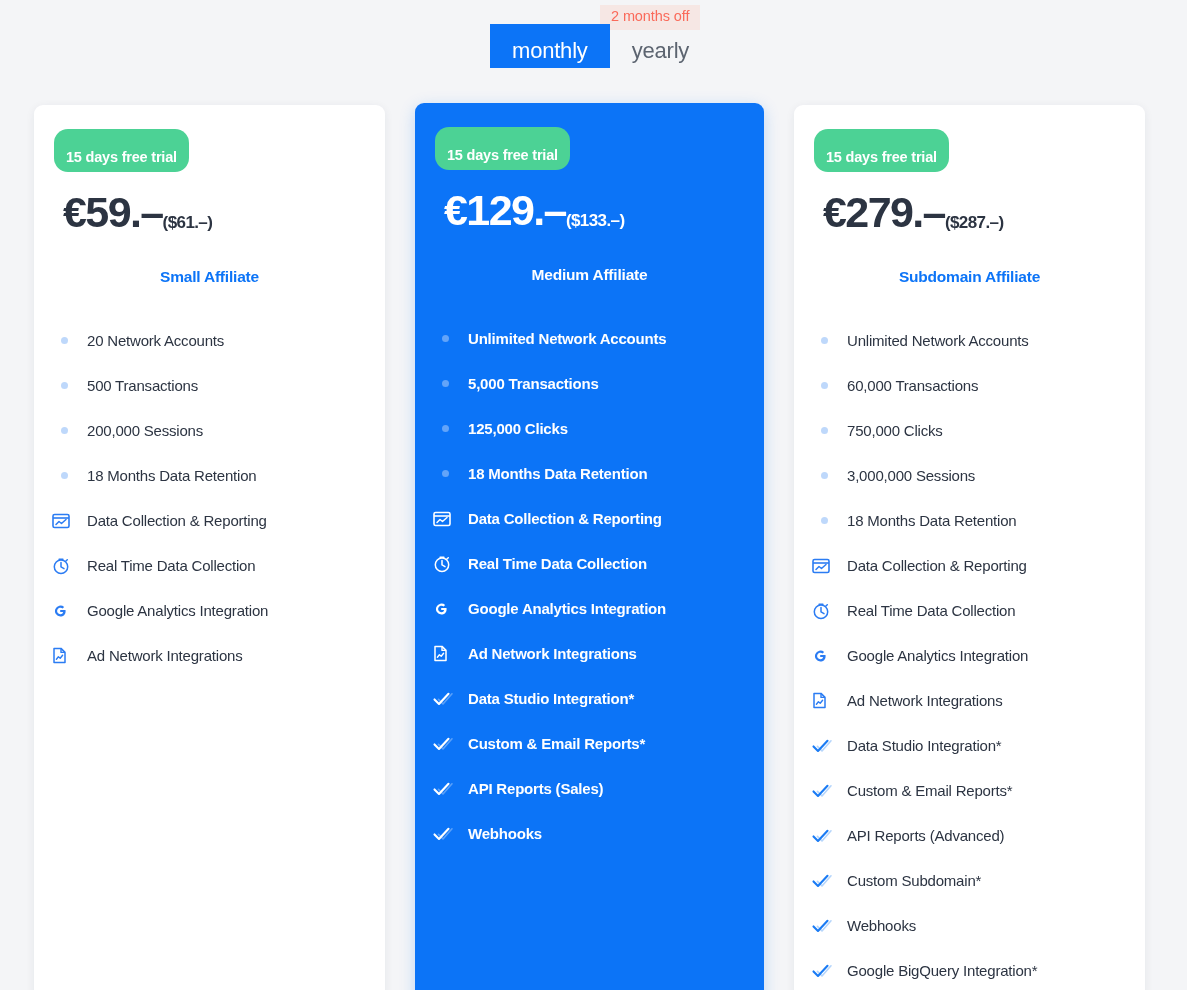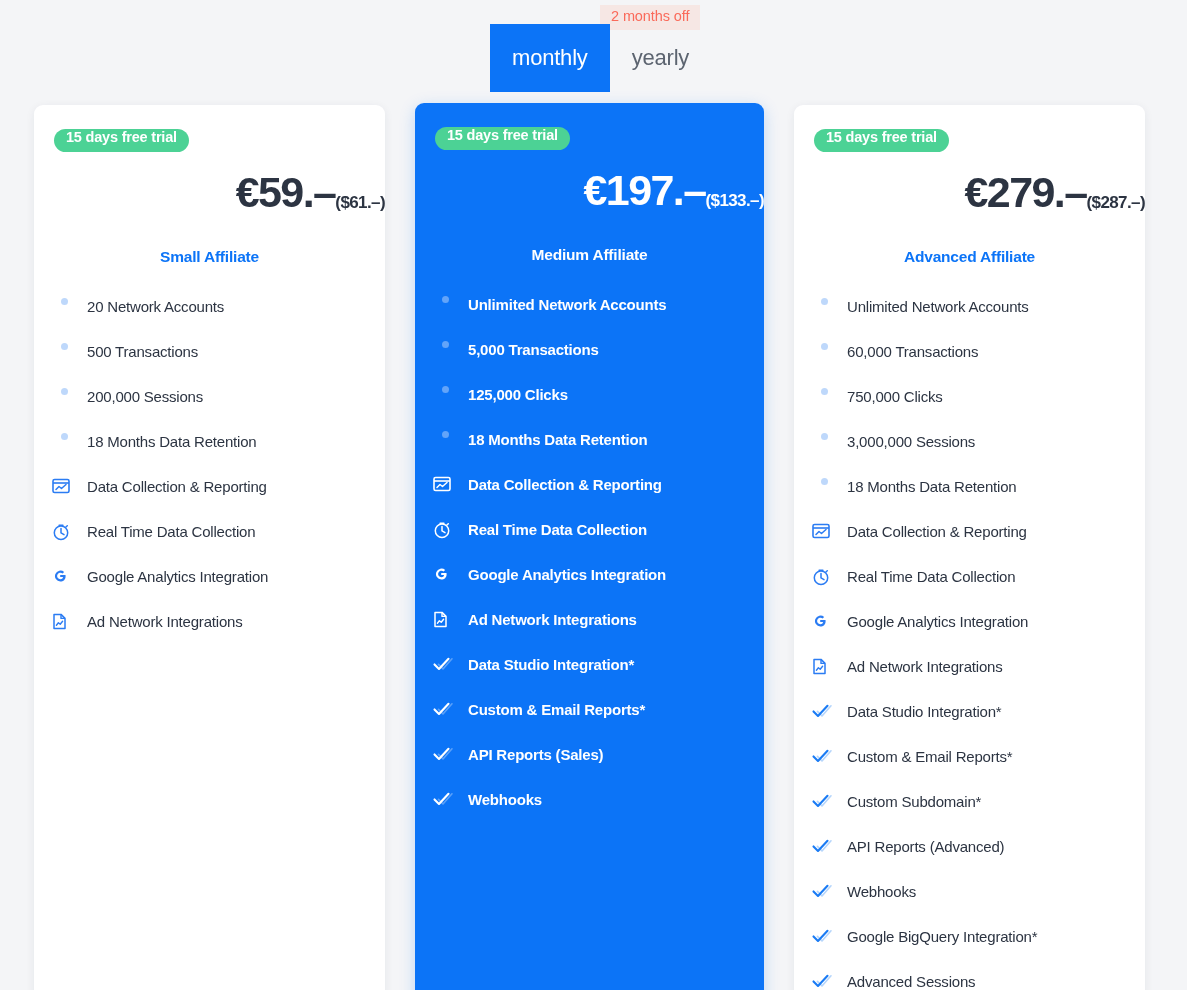--- a/index.html
+++ b/index.html
@@ -46,21 +46,21 @@
     display: flex;
     align-items: stretch;
   }
 
   .toggle-btn {
     border: none;
     background: transparent;
     font-family: "Liberation Sans", sans-serif;
     font-size: 22px;
     line-height: 54px;
-    height: 68px;
+    height: 44px;
     padding: 0 22px;
     cursor: pointer;
     letter-spacing: -0.2px;
     color: #5c6470;
   }
 
   .toggle-btn.active {
     background: #0c74f7;
     color: #ffffff;
   }
@@ -84,34 +84,35 @@
 
   .card-1 { left: 34px;  top: 105px; width: 351px; height: 920px; }
   .card-2 { left: 415px; top: 103px; width: 349px; height: 924px;
             background: #0c74f7;
             box-shadow: 0 4px 16px rgba(12, 116, 247, 0.22); }
   .card-3 { left: 794px; top: 105px; width: 351px; height: 920px; }
 
   .trial-badge {
     display: inline-block;
     margin: 24px 0 0 20px;
-    padding: 0 12px 6px 12px;
+    padding: 20px 12px 6px 12px;
     background: #4cd295;
     color: #ffffff;
     font-size: 14.5px;
     line-height: 17px;
     font-weight: bold;
     border-radius: 14px;
     letter-spacing: -0.2px;
   }
 
   .price-row {
     margin-top: 16px;
-    text-align: right;
+    text-align: left;
     white-space: nowrap;
+    padding-left: 29px;
   }
 
   .price-main {
     font-size: 43px;
     font-weight: bold;
     letter-spacing: -1.6px;
     color: #2c3442;
   }
 
   .price-alt {
@@ -137,21 +138,21 @@
   .card-2 .plan-name { color: #ffffff; }
 
   .features {
     list-style: none;
     margin-top: 32px;
     padding: 0 18px;
   }
 
   .feature {
     display: flex;
-    align-items: flex-start;
+    align-items: center;
     height: 45px;
     font-size: 15px;
     letter-spacing: -0.2px;
     color: #2c3442;
   }
 
   .card-2 .feature { color: #ffffff; font-weight: bold; }
 
   .feature-icon {
     width: 30px;
@@ -266,21 +267,21 @@
             </svg>
           </span>
           <span class="feature-label">Ad Network Integrations</span>
         </li>
       </ul>
   </div>
 
   <div class="card card-2">
     <div class="trial-badge">15 days free trial</div>
     <div class="price-row">
-      <span class="price-main">€197.–</span><span class="price-alt">($133.–)</span>
+      <span class="price-main">€129.–</span><span class="price-alt">($133.–)</span>
     </div>
     <div class="plan-name">Medium Affiliate</div>
     <ul class="features">
         <li class="feature">
           <span class="feature-icon">
             <span class="dot"></span>
           </span>
           <span class="feature-label">Unlimited Network Accounts</span>
         </li>
         <li class="feature">
@@ -377,21 +378,21 @@
           <span class="feature-label">Webhooks</span>
         </li>
       </ul>
   </div>
 
   <div class="card card-3">
     <div class="trial-badge">15 days free trial</div>
     <div class="price-row">
       <span class="price-main">€279.–</span><span class="price-alt">($287.–)</span>
     </div>
-    <div class="plan-name">Advanced Affiliate</div>
+    <div class="plan-name">Subdomain Affiliate</div>
     <ul class="features">
         <li class="feature">
           <span class="feature-icon">
             <span class="dot"></span>
           </span>
           <span class="feature-label">Unlimited Network Accounts</span>
         </li>
         <li class="feature">
           <span class="feature-icon">
             <span class="dot"></span>
@@ -473,30 +474,30 @@
           </span>
           <span class="feature-label">Custom &amp; Email Reports*</span>
         </li>
         <li class="feature">
           <span class="feature-icon">
             <svg width="20" height="16" viewBox="0 0 20 16" fill="none">
               <polyline class="check-glyph" points="1.5,8.4 6,13 15.5,2.8" stroke-width="2.1" stroke-linecap="round" stroke-linejoin="round"></polyline>
               <polyline class="check-glyph" points="5.5,8.4 10,13 19,2.8" stroke-width="1.6" stroke-linecap="round" stroke-linejoin="round" opacity="0.32"></polyline>
             </svg>
           </span>
+          <span class="feature-label">API Reports (Advanced)</span>
+        </li>
+        <li class="feature">
+          <span class="feature-icon">
+            <svg width="20" height="16" viewBox="0 0 20 16" fill="none">
+              <polyline class="check-glyph" points="1.5,8.4 6,13 15.5,2.8" stroke-width="2.1" stroke-linecap="round" stroke-linejoin="round"></polyline>
+              <polyline class="check-glyph" points="5.5,8.4 10,13 19,2.8" stroke-width="1.6" stroke-linecap="round" stroke-linejoin="round" opacity="0.32"></polyline>
+            </svg>
+          </span>
           <span class="feature-label">Custom Subdomain*</span>
-        </li>
-        <li class="feature">
-          <span class="feature-icon">
-            <svg width="20" height="16" viewBox="0 0 20 16" fill="none">
-              <polyline class="check-glyph" points="1.5,8.4 6,13 15.5,2.8" stroke-width="2.1" stroke-linecap="round" stroke-linejoin="round"></polyline>
-              <polyline class="check-glyph" points="5.5,8.4 10,13 19,2.8" stroke-width="1.6" stroke-linecap="round" stroke-linejoin="round" opacity="0.32"></polyline>
-            </svg>
-          </span>
-          <span class="feature-label">API Reports (Advanced)</span>
         </li>
         <li class="feature">
           <span class="feature-icon">
             <svg width="20" height="16" viewBox="0 0 20 16" fill="none">
               <polyline class="check-glyph" points="1.5,8.4 6,13 15.5,2.8" stroke-width="2.1" stroke-linecap="round" stroke-linejoin="round"></polyline>
               <polyline class="check-glyph" points="5.5,8.4 10,13 19,2.8" stroke-width="1.6" stroke-linecap="round" stroke-linejoin="round" opacity="0.32"></polyline>
             </svg>
           </span>
           <span class="feature-label">Webhooks</span>
         </li>

